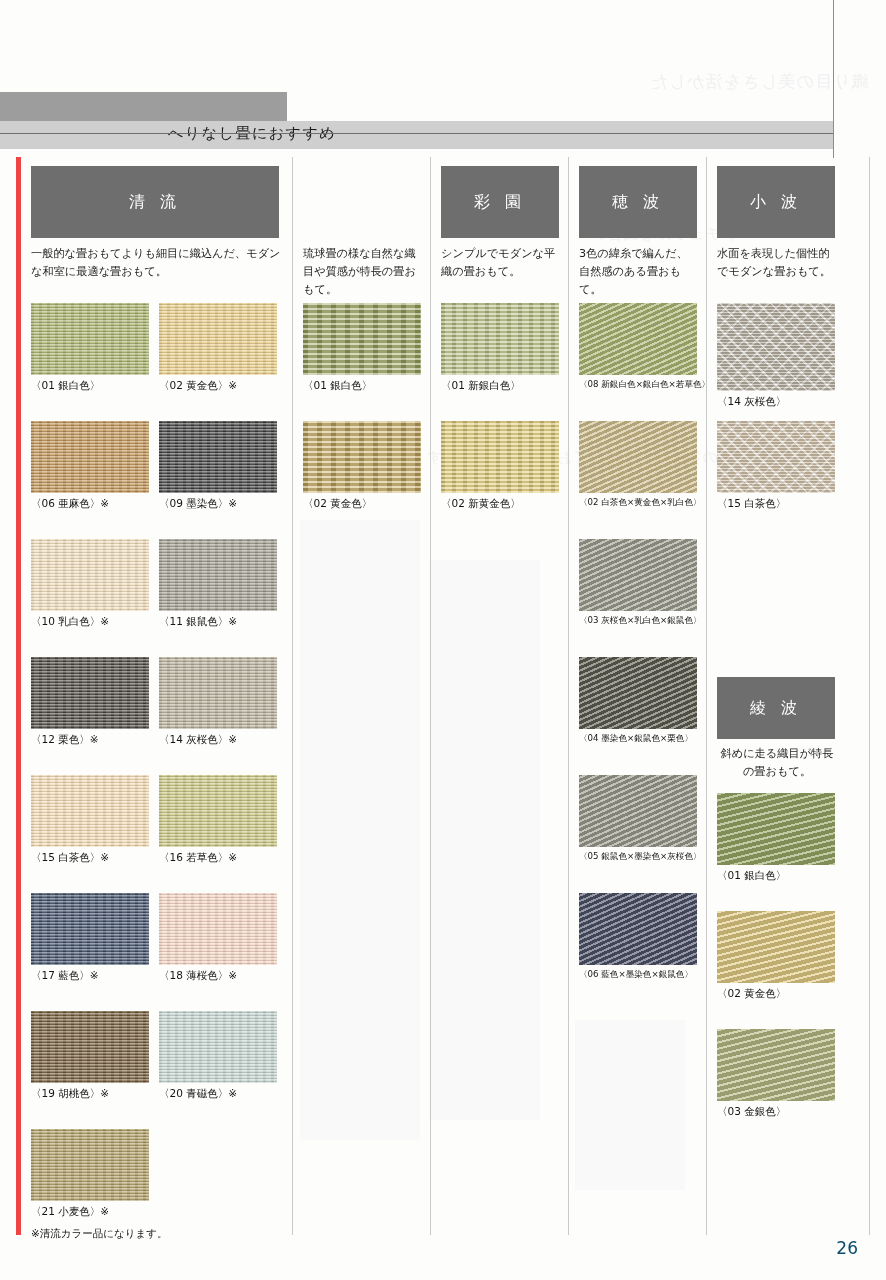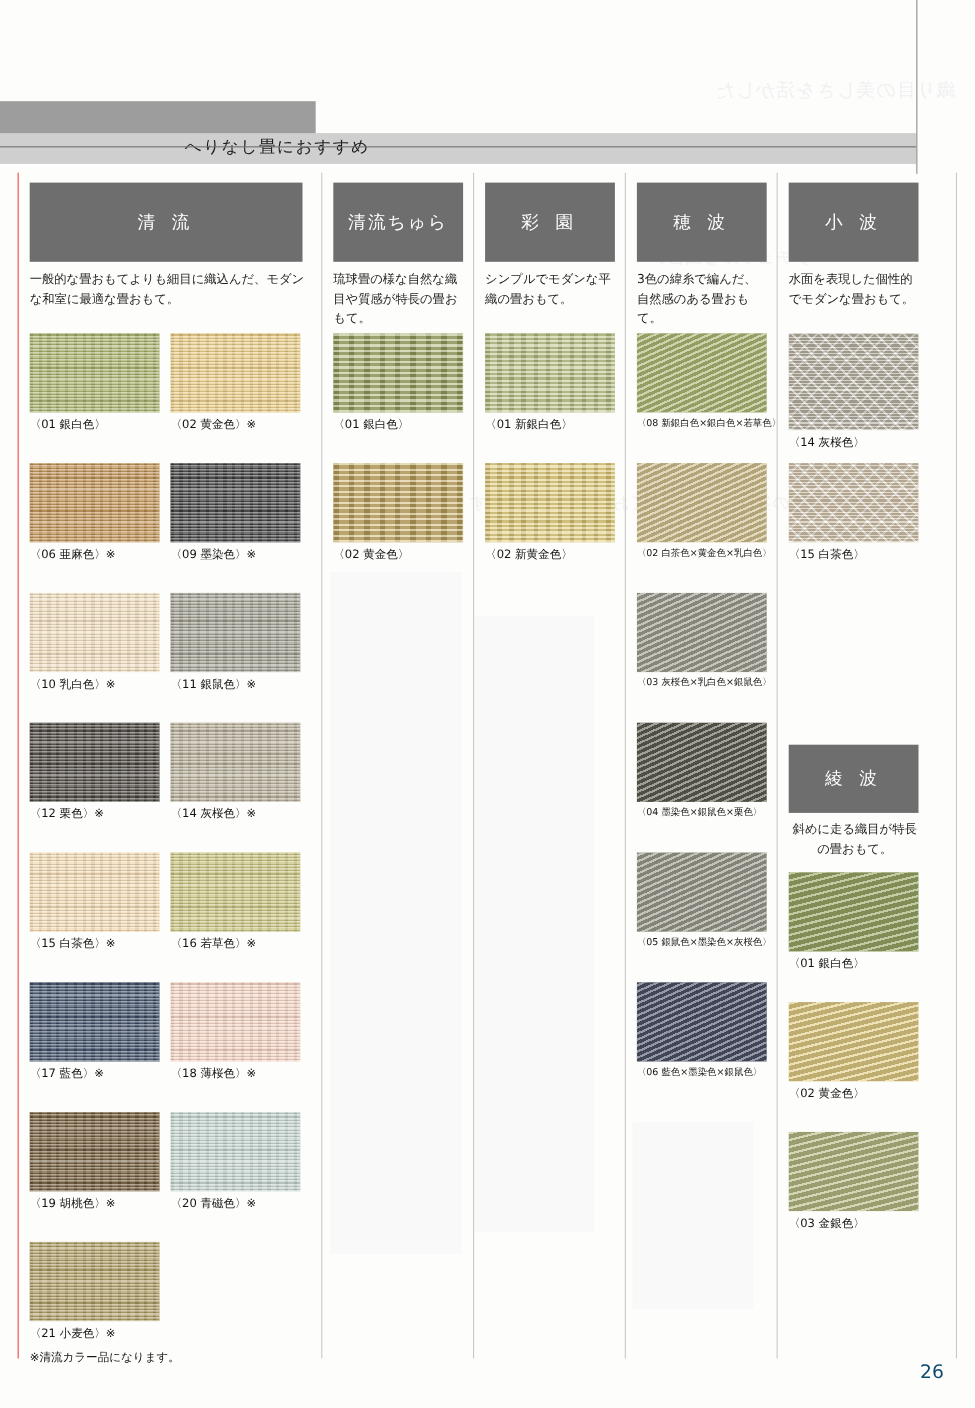--- a/index.html
+++ b/index.html
@@ -31,21 +31,21 @@
   .banner-text{position:absolute;left:168px;top:124px;font-size:15px;
                letter-spacing:1.5px;color:#1b1b1b;}
 
   .rule-right{position:absolute;left:833px;top:0px;width:1px;height:158px;
               background:#8c8c8c;}
 
   
   .cols{position:absolute;left:16px;top:157px;width:854px;height:1078px;}
   .col{position:absolute;top:0;border-right:1px solid #c9c9c9;
        height:1078px;box-sizing:border-box;}
-  .col.first{border-left:1px solid #ef4444;padding-left:16px;}
+  .col.first{border-left:5px solid #ef4444;padding-left:16px;}
   .c1{left:0;width:277px;}
   .c2{left:277px;width:138px;}
   .c3{left:415px;width:138px;}
   .c4{left:553px;width:138px;}
   .c5{left:691px;width:163px;border-right:1px solid #c9c9c9;}
 
   .head{position:absolute;background:#6e6e6e;color:#ffffff;
         display:flex;align-items:center;justify-content:center;
         font-size:16px;letter-spacing:5px;}
   .c1 .head{left:10px;top:9px;width:248px;height:72px;}
@@ -198,21 +198,20 @@
           <div class="chip w-fine" style="background: rgb(195, 211, 206);"></div>
           <div class="cap">〈20 青磁色〉※</div>
         </div>
         <div class="sw" style="left: 10px; top: 972px; width: 118px; height: 72px;">
           <div class="chip w-fine" style="background: rgb(171, 154, 97);"></div>
           <div class="cap">〈21 小麦色〉※</div>
         </div>
         <div class="footnote" style="top: 1070px;">※清流カラー品になります。</div>
       </div>
       <div class="col c2">
-        <div class="head">清流ちゅら</div>
         <div class="desc">琉球畳の様な自然な織目や質感が特長の畳おもて。</div>
         <div class="sw" style="left: 10px; top: 146px; width: 118px; height: 72px;">
           <div class="chip w-ryukyu" style="background: rgb(164, 173, 102);"></div>
           <div class="cap">〈01 銀白色〉</div>
         </div>
         <div class="sw" style="left: 10px; top: 264px; width: 118px; height: 72px;">
           <div class="chip w-ryukyu" style="background: rgb(205, 177, 101);"></div>
           <div class="cap">〈02 黄金色〉</div>
         </div>
       </div>

